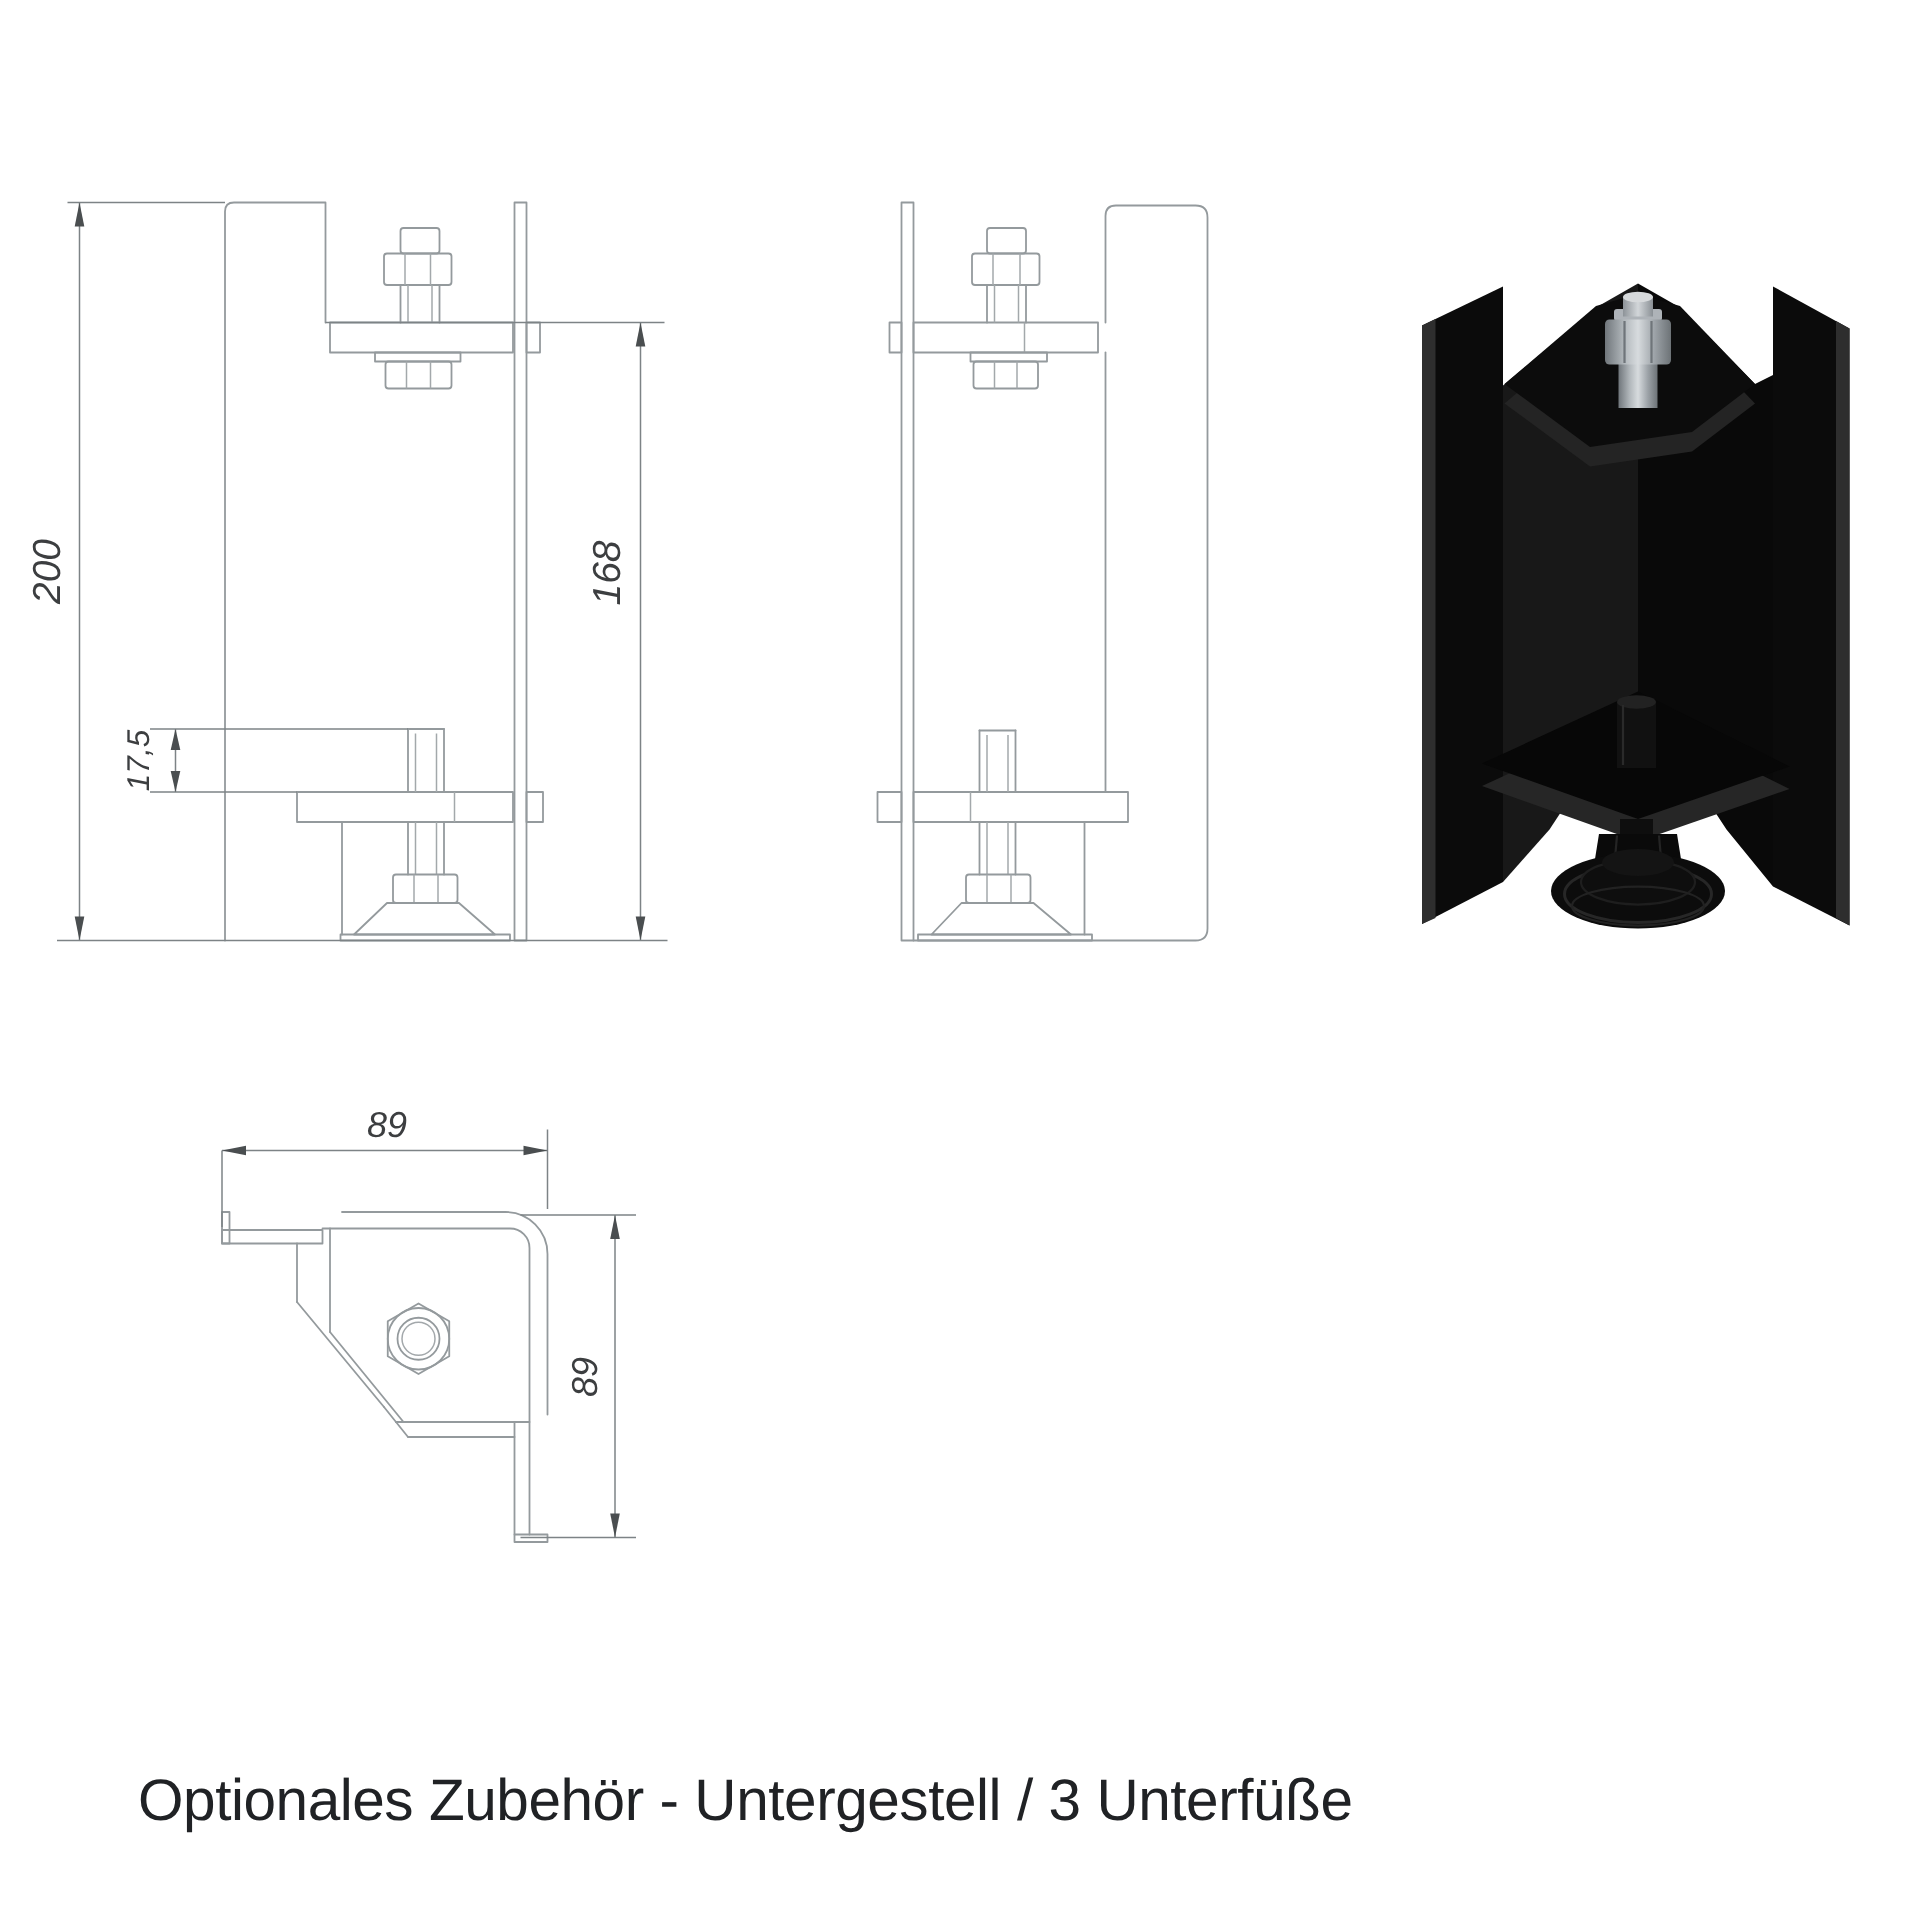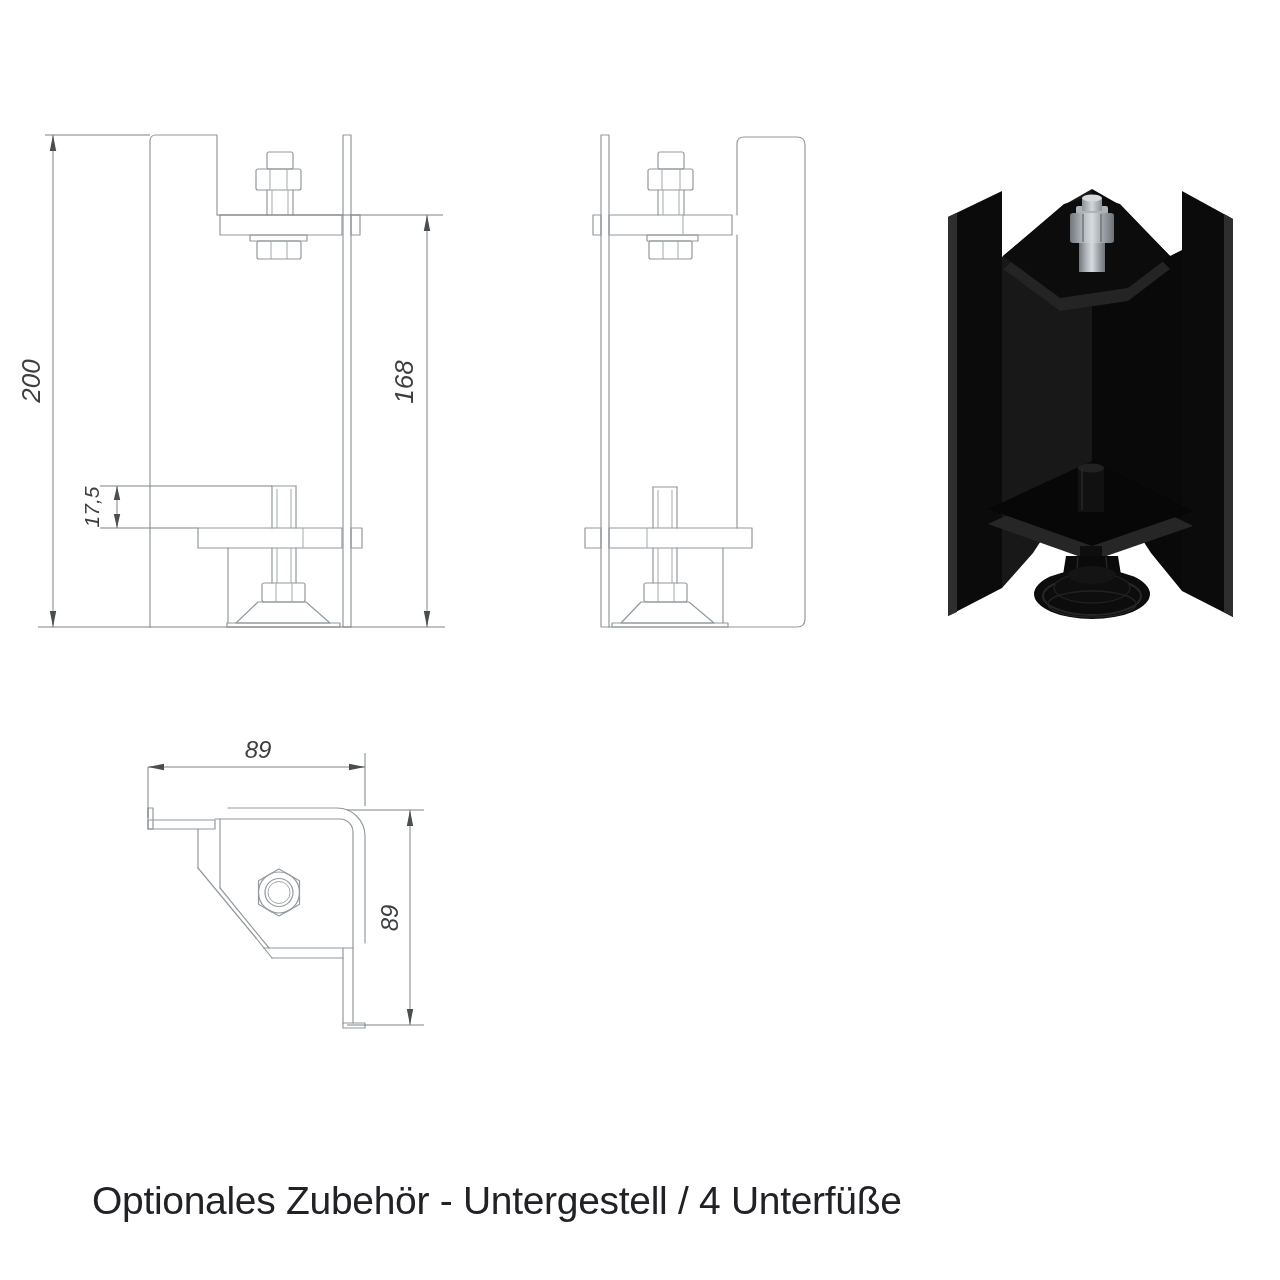--- a/index.html
+++ b/index.html
@@ -223,14 +223,14 @@
 
     <line class="dl" x1="347" y1="810" x2="424" y2="810"></line>
     <line class="dl" x1="347" y1="1025" x2="424" y2="1025"></line>
     <line class="dl" x1="410" y1="810" x2="410" y2="1025"></line>
     <polygon class="ar" points="410,810 406.8,826 413.2,826"></polygon>
     <polygon class="ar" points="410,1025 406.8,1009 413.2,1009"></polygon>
     <text class="dt dt-89" transform="rotate(-90 398 918)" x="398" y="918">89</text>
   </g>
 </svg>
 
-  <div class="caption">Optionales Zubehör - Untergestell / 4 Unterfüße</div>
+  <div class="caption">Optionales Zubehör - Untergestell / 3 Unterfüße</div>
 </div>
 
 </body></html>

